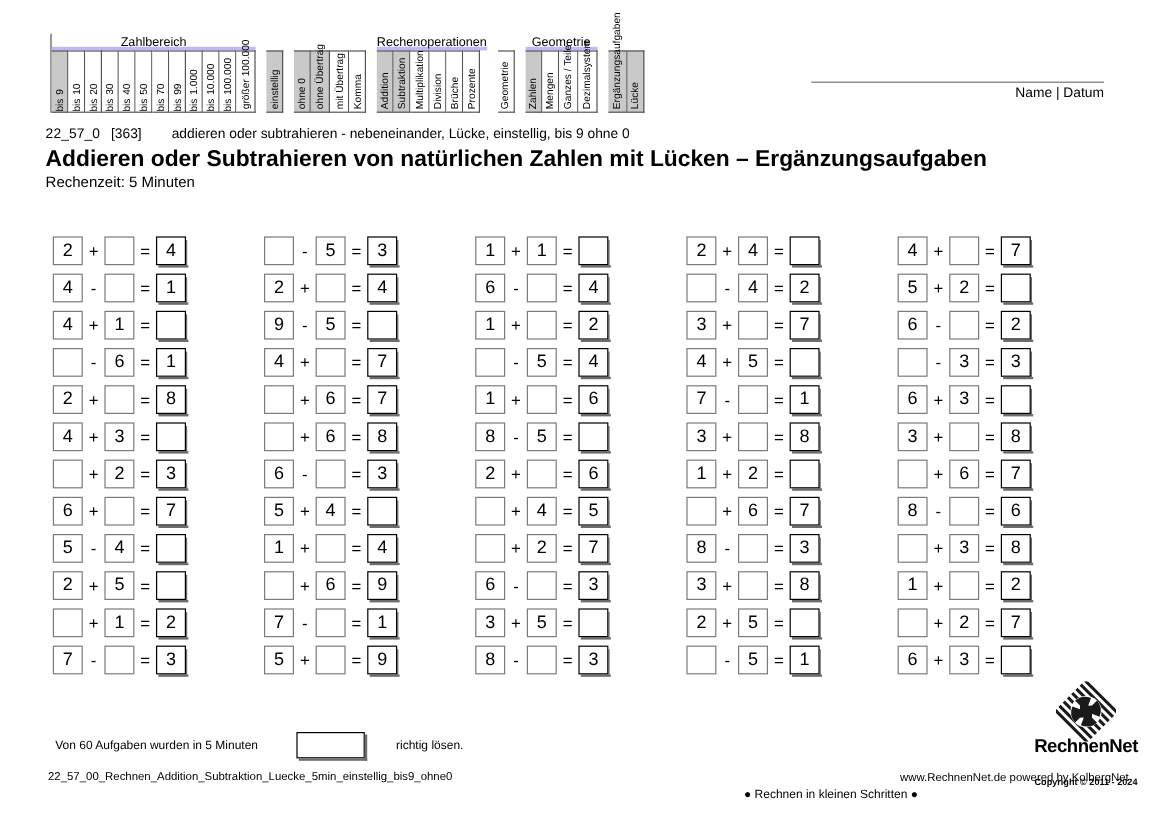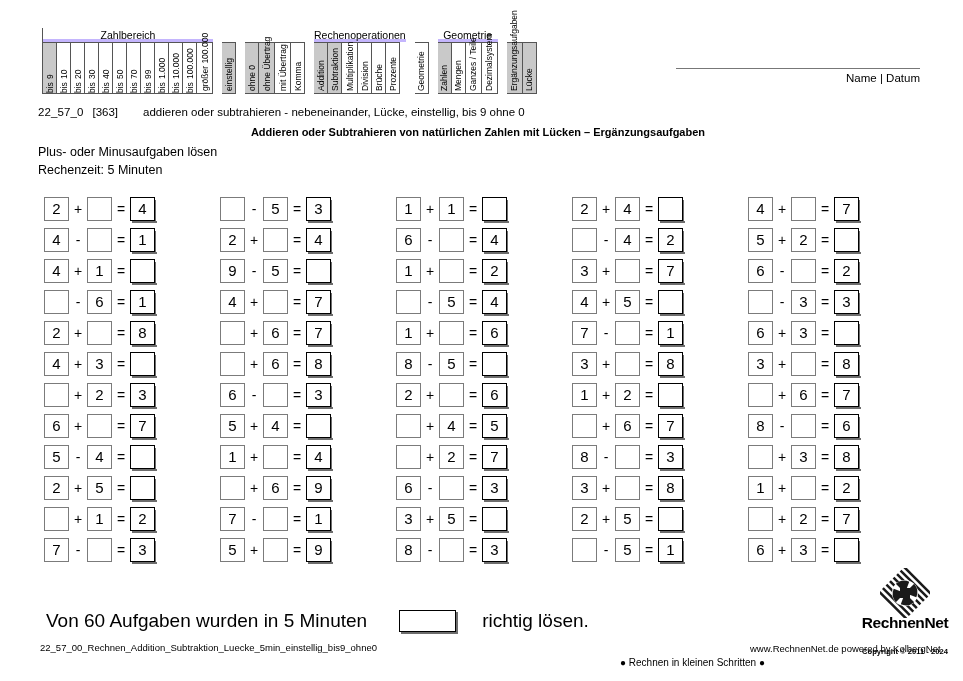--- a/index.html
+++ b/index.html
@@ -108,26 +108,25 @@
   }
   #code-line {
     font-size: 11.5px;
     line-height: 16px;
     white-space: nowrap;
   }
   #code-line .code { letter-spacing: 0.1px; }
   #code-line .brk { margin-left: 9px; }
   #code-line .desc { margin-left: 25px; }
   #main-title {
-    font-size: 11px;
+    font-size: 19px;
     font-weight: bold;
     line-height: 21px;
     margin-top: 2px;
     white-space: nowrap;
-    text-align: center;
   }
   #sub-title-1, #sub-title-2 {
     font-size: 12.5px;
     line-height: 18px;
   }
 
   
   #grid {
     position: absolute;
     left: 44px;
@@ -184,21 +183,21 @@
     color: #000;
   }
 
   
   #result-line {
     position: absolute;
     left: 46px;
     top: 610px;
     display: flex;
     align-items: center;
-    font-size: 19px;
+    font-size: 10px;
   }
   #result-line .rtext { white-space: nowrap; }
   #answer-box {
     width: 57px;
     height: 22px;
     box-sizing: border-box;
     border: 1px solid #000;
     background: #fff;
     margin: 0 26px 0 32px;
     position: relative;
@@ -420,21 +419,20 @@
 <div id="name-datum">
   <div class="rule"></div>
   <div class="lbl">Name | Datum</div>
 </div>
 
 <div id="title-block">
   <div id="code-line">
     <span class="code">22_57_0</span><span class="brk">[363]</span><span class="desc">addieren oder subtrahieren - nebeneinander, Lücke, einstellig, bis 9 ohne 0</span>
   </div>
   <div id="main-title">Addieren oder Subtrahieren von natürlichen Zahlen mit Lücken – Ergänzungsaufgaben</div>
-  <div id="sub-title-1">Plus- oder Minusaufgaben lösen</div>
   <div id="sub-title-2">Rechenzeit: 5 Minuten</div>
 </div>
 
 <div id="grid">
     <div class="ex-row">
       <div class="ex-cell">
         <div class="bx">2</div>
         <div class="op">+</div>
         <div class="bx"></div>
         <div class="eq">=</div>

